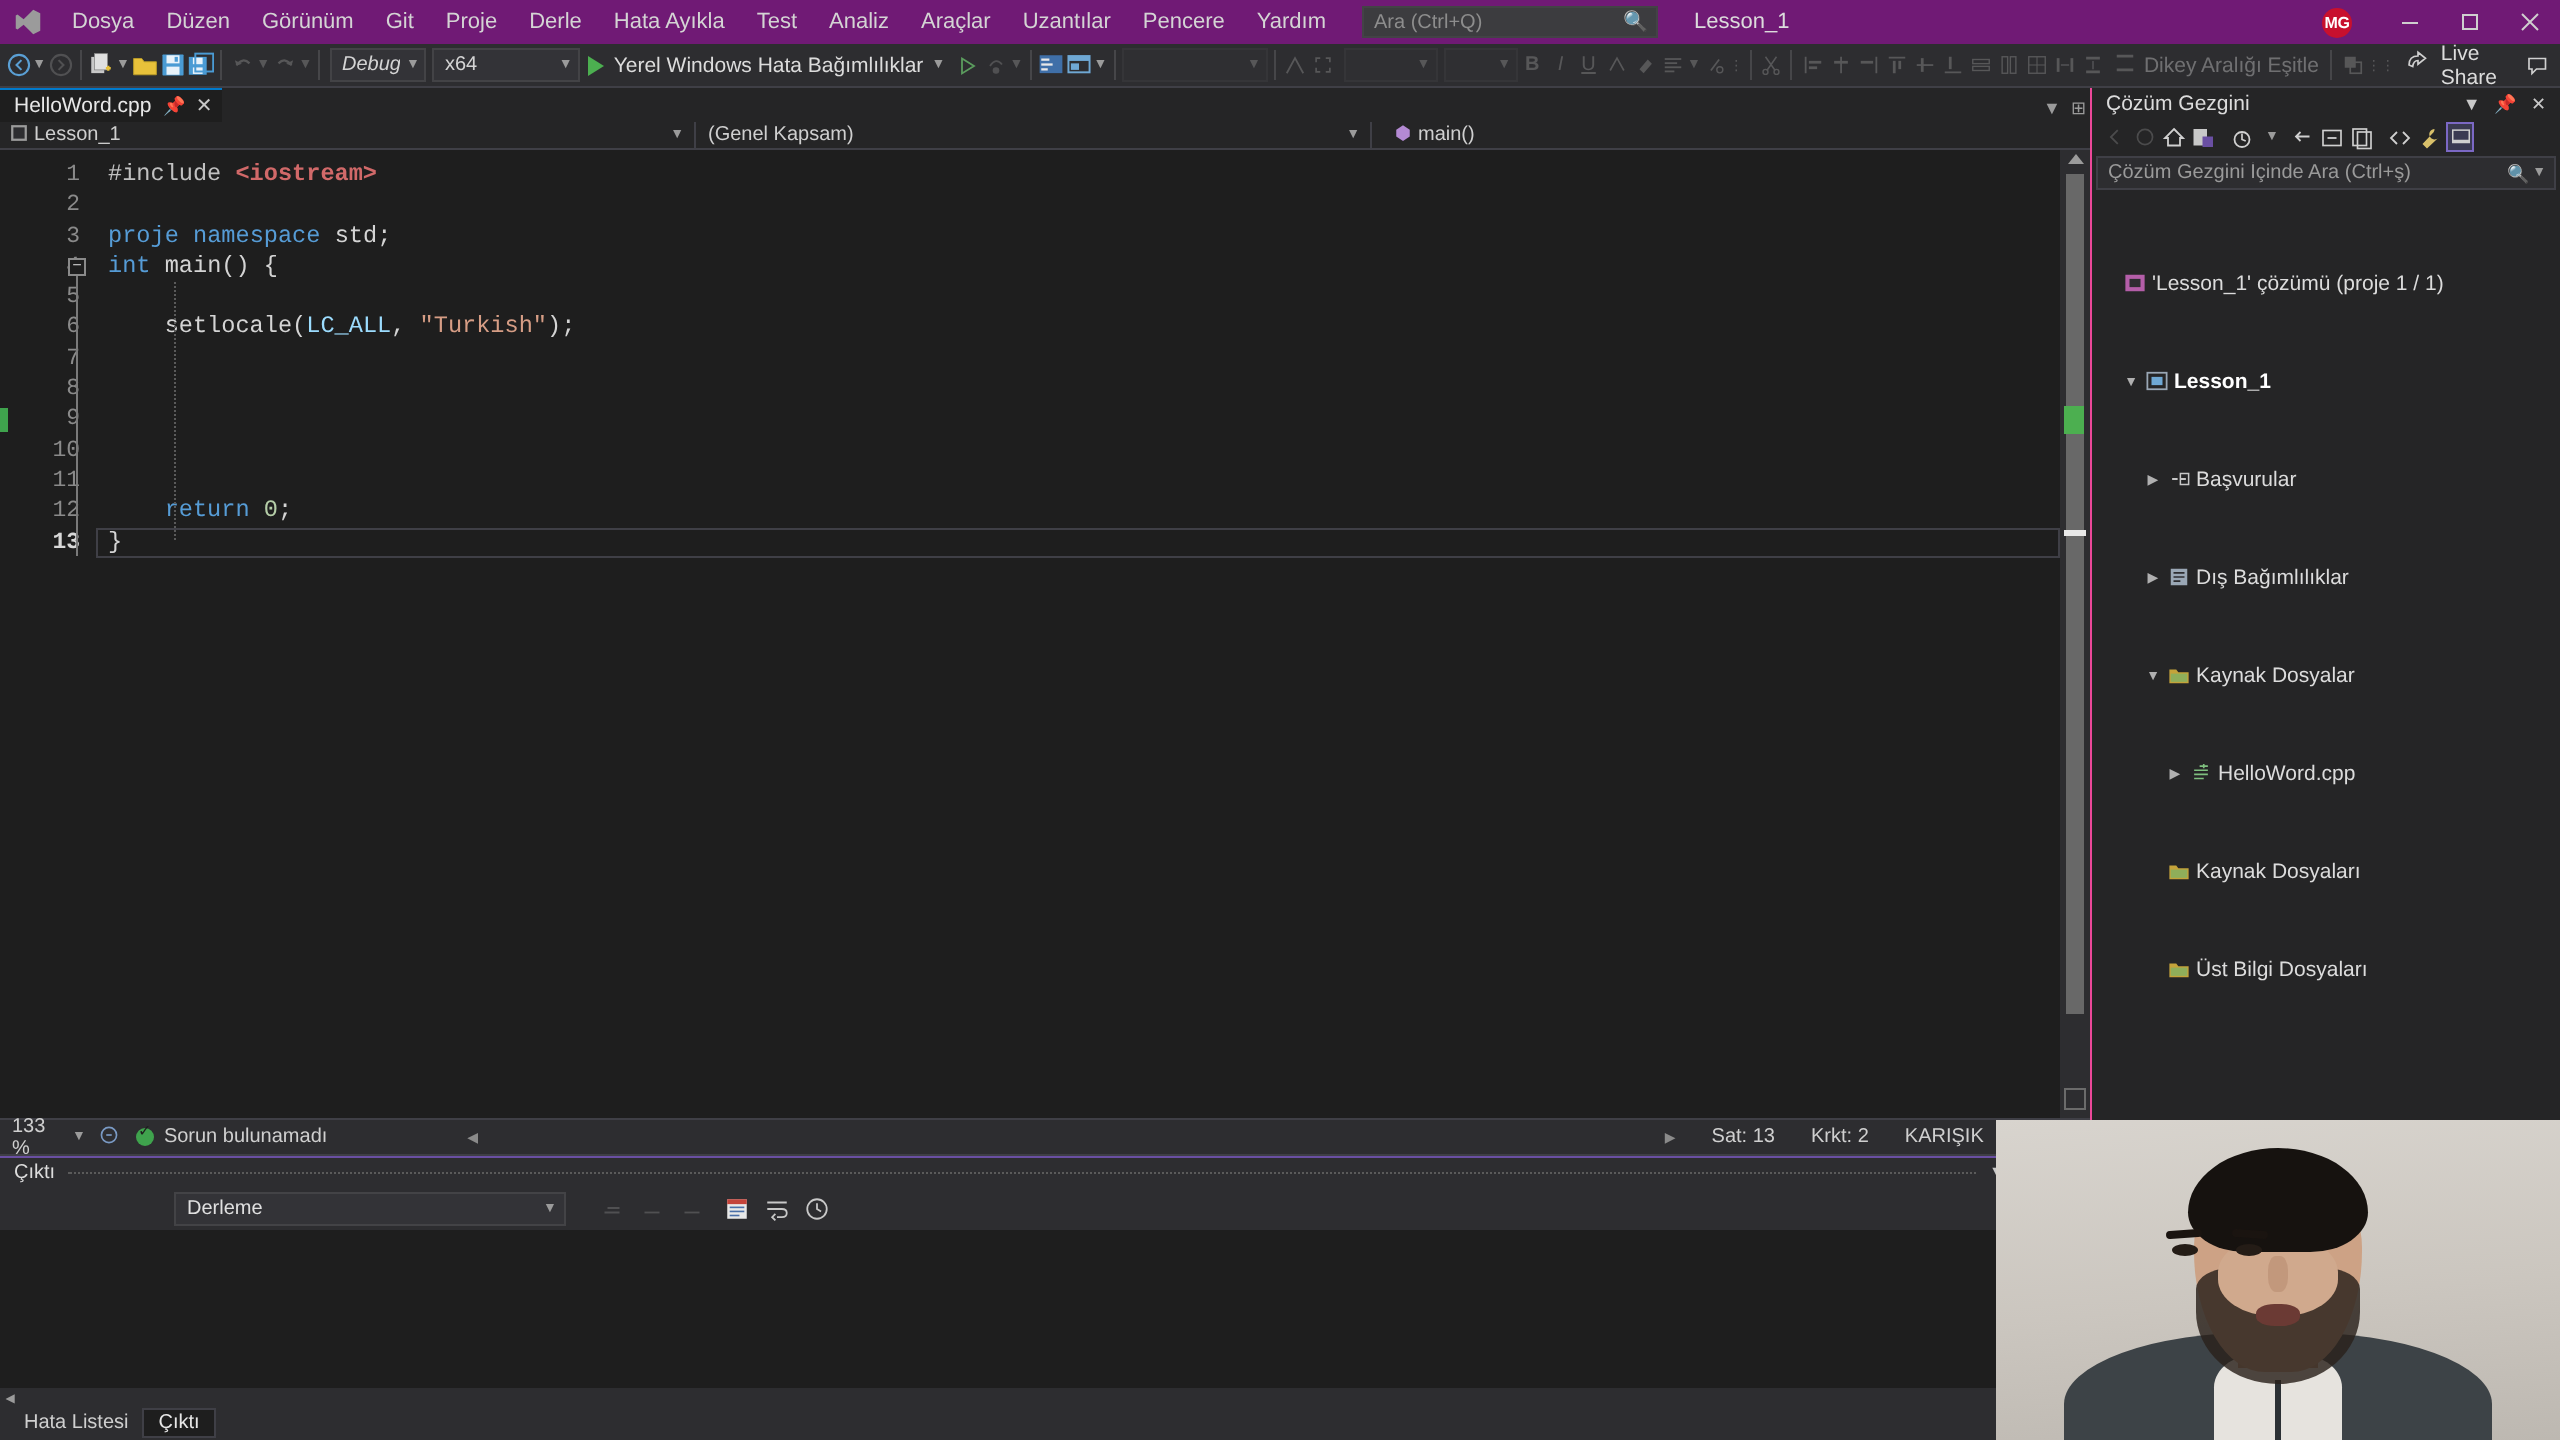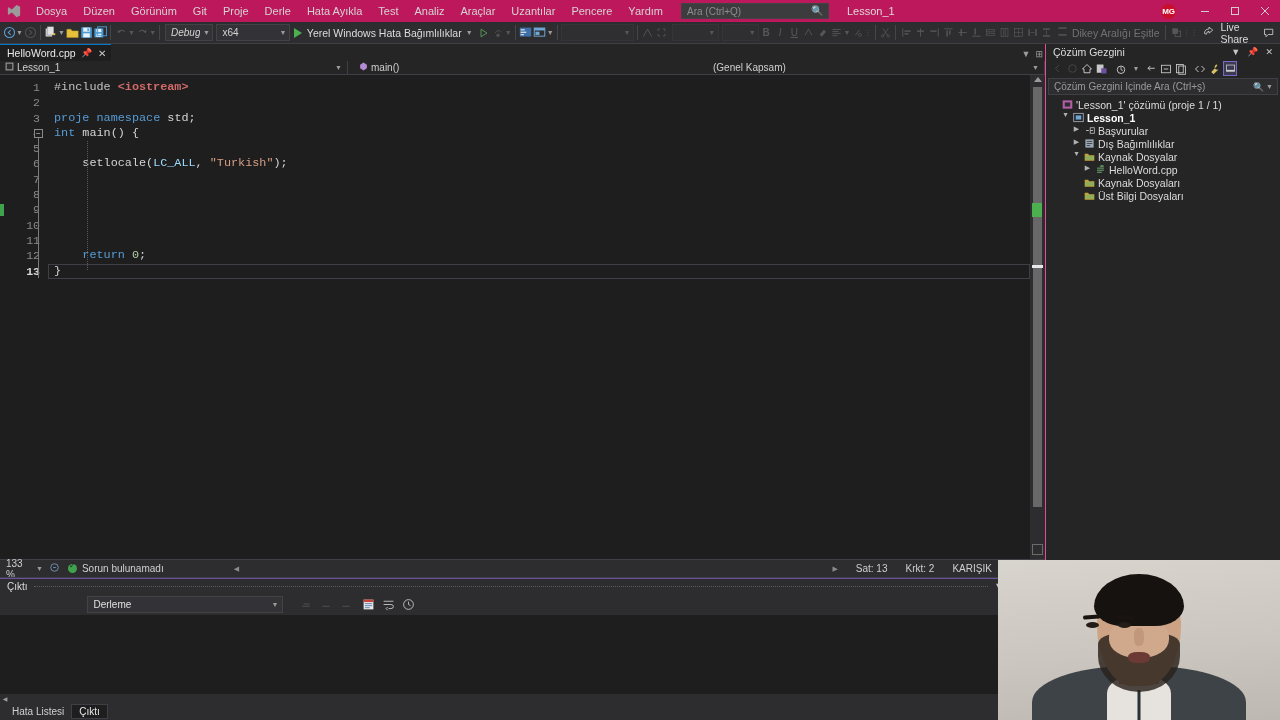--- a/index.html
+++ b/index.html
@@ -8,21 +8,21 @@
     background:#1e1e1e;
     font-family:"Liberation Sans", sans-serif;
     font-size:11px;
     color:#d0d0d0;
     -webkit-font-smoothing:antialiased;
   }
   .app { position:relative; width:1280px; height:720px; display:flex; flex-direction:column; }
 
   
   .titlebar {
-    height:22px; background:#be185d; display:flex; align-items:center;
+    height:22px; background:#701a75; display:flex; align-items:center;
     flex:0 0 22px; position:relative;
   }
   .vs-logo { width:28px; height:22px; display:flex; align-items:center; justify-content:center; }
   .vs-logo svg { display:block; }
   .menu { display:flex; align-items:center; height:22px; }
   .menu-item {
     padding:0 8px; height:22px; line-height:22px; color:#d4d4d4; font-size:11px;
     white-space:nowrap; cursor:default;
   }
   .search-wrap {
@@ -182,21 +182,21 @@
     border:1px solid #3f3f46; margin:1px 2px; position:relative;
   }
   .sx-search input {
     background:transparent; border:none; outline:none; color:#9a9a9a; font-size:10px;
     font-family:"Liberation Sans", sans-serif; padding-left:5px; width:195px; height:15px;
   }
   .sx-search input::placeholder { color:#9a9a9a; }
   .sx-search .s-ico { position:absolute; right:12px; color:#c8c8c8; font-size:9px; }
   .sx-search .s-ar { position:absolute; right:4px; color:#9b9b9b; font-size:7px; }
   .sx-tree { flex:1 1 auto; padding-top:3px; overflow:hidden; }
-  .tnode { height:13px; display:flex; align-items:flex-start; font-size:10.5px; color:#dcdcdc; white-space:nowrap; }
+  .tnode { height:13px; display:flex; align-items:center; font-size:10.5px; color:#dcdcdc; white-space:nowrap;margin-top:36px; }
   .tnode.bold { font-weight:bold; color:#fff; }
   .tw { width:11px; display:flex; align-items:center; justify-content:center; color:#b0b0b0; font-size:7px; flex:0 0 11px; }
   .tico { width:14px; display:flex; align-items:center; justify-content:center; flex:0 0 14px; margin-right:2px; }
 
   
   .webcam {
     position:absolute; right:0; bottom:0; width:282px; height:160px;
     background:#cfcac4; overflow:hidden;
   }
   .wc-wall { position:absolute; inset:0; background:linear-gradient(175deg,#d8d4ce 0%,#cbc6bf 55%,#bdb8b1 100%); }
@@ -573,31 +573,31 @@
         <div class="nav-combo" style="width:348px;">
           <span class="nc-ico">
             <svg width="9" height="9" viewBox="0 0 16 16">
                 <rect x="1" y="1" width="14" height="14" fill="#9b9b9b"></rect>
                 <rect x="3" y="3" width="10" height="10" fill="#2d2d30"></rect>
               </svg>
           </span>
           <span class="nc-txt">Lesson_1</span>
           <span class="nc-ar">▼</span>
         </div>
+        <div class="nav-combo" style="width:338px;padding-left:6px;">
+          <span class="nc-txt">(Genel Kapsam)</span>
+          <span class="nc-ar">▼</span>
+        </div>
         <div class="nav-combo" style="flex:1;padding-left:6px;border-right:none;">
           <span class="nc-ico">
             <svg width="9" height="9" viewBox="0 0 16 16">
                 <path d="M8 1 L14 5 V11 L8 15 L2 11 V5 Z" fill="#b48ad4"></path>
               </svg>
           </span>
           <span class="nc-txt">main()</span>
-        </div>
-        <div class="nav-combo" style="width:338px;padding-left:6px;">
-          <span class="nc-txt">(Genel Kapsam)</span>
-          <span class="nc-ar">▼</span>
         </div>
       </div>
 
       <div class="editor">
         <div class="gutter-changes">
           <div class="change-marker" id="chg" style="top: 129.4px; height: 11.3px;"></div>
         </div>
         <div class="linenums" id="linenums">
             <div>1</div>
             <div>2</div>

